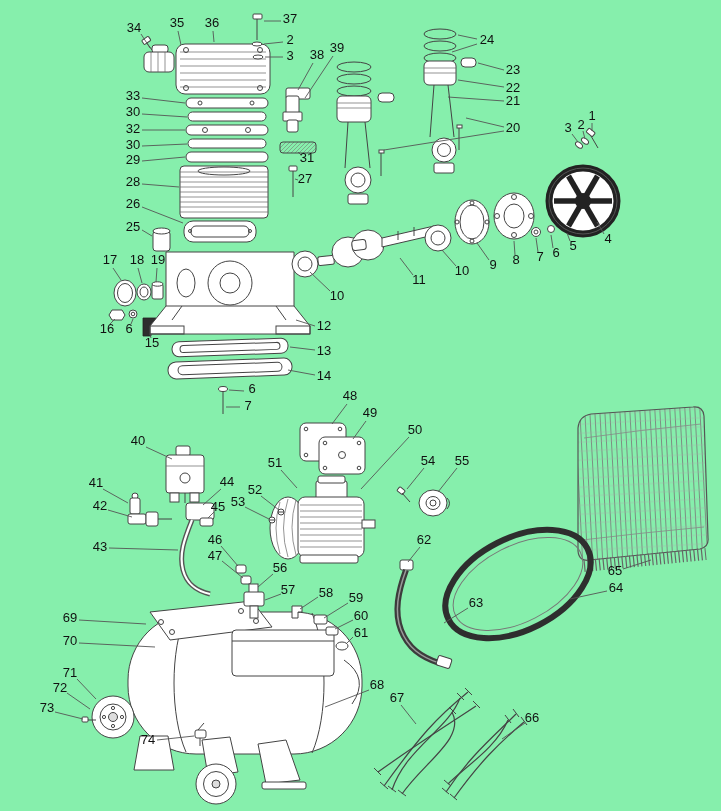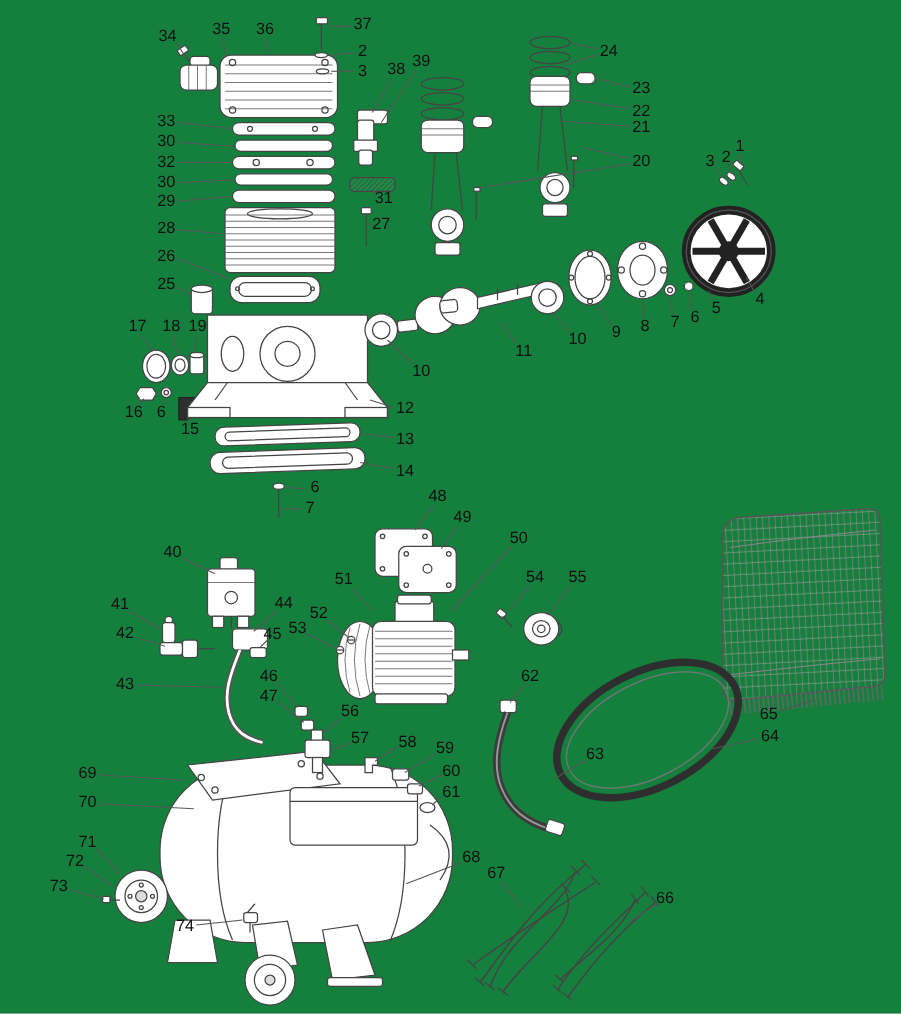--- a/index.html
+++ b/index.html
@@ -1,18 +1,18 @@
 <!DOCTYPE html>
 <html style="--line: #444444; --label: #111111; --leader: #555555;"><head>
 <meta charset="utf-8">
 <title>Diagram</title>
 <style>
   :root{ --line:#444; --label:#111; --leader:#555; }
   html,body{margin:0;padding:0;background:#fff;}
-  .page{width:721px;height:811px;position:relative;background:#15803d;overflow:hidden;
+  .page{width:721px;height:811px;position:relative;background:#86efac;overflow:hidden;
         font-family:"Liberation Sans",sans-serif;}
   svg{display:block;}
   .callout{font-family:"Liberation Sans",sans-serif;font-size:13px;fill:var(--label);
            text-anchor:middle;dominant-baseline:middle;}
   .leader{stroke:var(--leader);stroke-width:0.9;fill:none;}
   .p{stroke:var(--line);fill:none;stroke-width:1;}
   .pf{stroke:var(--line);fill:#fff;stroke-width:1;}
   .fin{stroke:#666;stroke-width:0.7;fill:none;}
   .dark{fill:#2e2e2e;stroke:#222;stroke-width:0.8;}
   .cab{stroke:#444;stroke-width:1.2;fill:none;}

